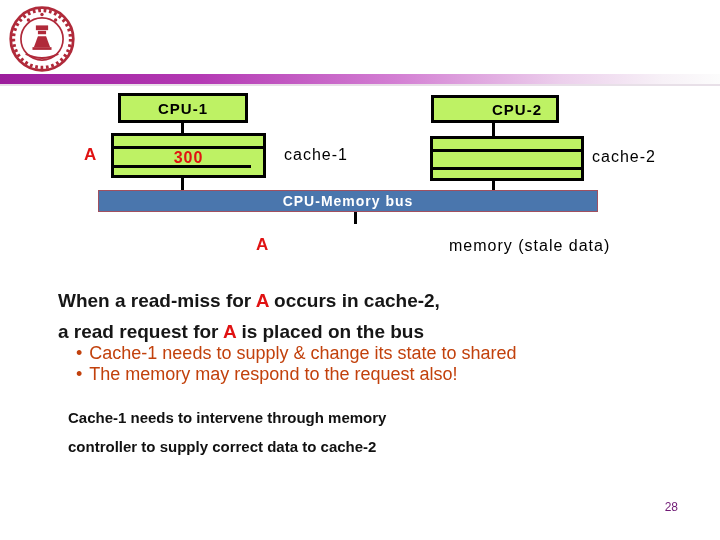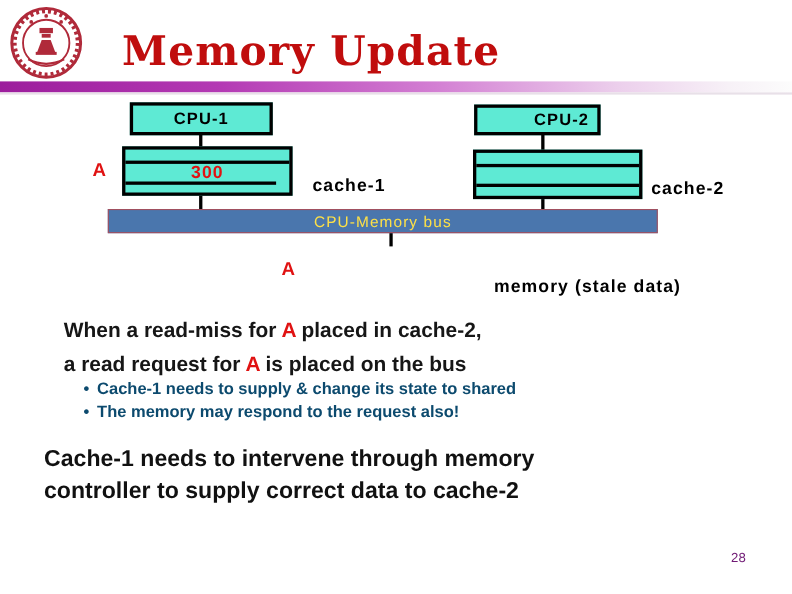--- a/index.html
+++ b/index.html
@@ -15,59 +15,59 @@
     font-family:"DejaVu Serif", serif; font-weight:bold;
     font-size:37px; color:#c00d0d; letter-spacing:1px; white-space:nowrap;
   }
   .grad-bar {
     position:absolute; left:0; top:74px; width:720px; height:10px;
     background:linear-gradient(90deg,#9c1d9c 0%,#b43ab4 28%,#d37fd3 55%,#eccfec 78%,#f7f1f7 92%,#fcfcfc 100%);
     border-bottom:2px solid #e8e0e8;
   }
   
   .box {
-    position:absolute; background:#5eead4; border:3px solid #000; box-sizing:border-box;
+    position:absolute; background:#bef264; border:3px solid #000; box-sizing:border-box;
     display:flex; align-items:center; justify-content:center;
     font-weight:bold; font-size:15px; color:#000; letter-spacing:1px;
   }
   .vline { position:absolute; width:3px; background:#000; }
   .divider { position:absolute; left:0; height:3px; background:#000; width:100%; }
   .cellval {
     position:absolute; left:0; width:100%; text-align:center;
     font-weight:bold; font-size:16px; color:#e01212; letter-spacing:1px;
   }
   .side-label {
-    position:absolute; font-weight:bold; font-size:16px; color:#000;
-    letter-spacing:1px; white-space:nowrap;margin-top:15px;
+    position:absolute; font-weight:normal; font-size:16px; color:#000;
+    letter-spacing:1px; white-space:nowrap;
   }
   .addr-label {
     position:absolute; font-weight:bold; font-size:17px; color:#e01212;
   }
   .bus {
     position:absolute; left:98px; top:190px; width:500px; height:22px;
     background:#4a76ad; border:1px solid #a05060; box-sizing:border-box;
     display:flex; align-items:center; justify-content:center;
-    font-weight:normal; font-size:14px; color:#fde047; letter-spacing:1px;
+    font-weight:bold; font-size:14px; color:#ffffff; letter-spacing:1px;
   }
   
   .para1 {
     position:absolute; left:58px; top:285px;
     font-weight:bold; font-size:19px; line-height:31px; color:#161616;
     white-space:nowrap;
   }
   .red-a { color:#e01212; }
   .bullets {
     position:absolute; left:76px; top:343px;
-    font-weight:bold; font-size:15px; line-height:21px; color:#0c4a6e;
+    font-weight:normal; font-size:18px; line-height:21px; color:#c2410c;
     white-space:nowrap;
   }
   .bullets .marker { margin-right:7px; }
   .para2 {
-    position:absolute; left:40px; top:403px;
-    font-weight:bold; font-size:21px; line-height:29px; color:#111;
+    position:absolute; left:68px; top:403px;
+    font-weight:bold; font-size:15px; line-height:29px; color:#111;
     white-space:nowrap;
   }
   .page-num {
     position:absolute; left:648px; top:500px; width:30px; text-align:right;
     font-size:12px; color:#701a75;
   }
 </style>
 </head>
 <body>
 
@@ -81,25 +81,24 @@
       <rect x="41" y="30" width="18" height="7"></rect>
       <rect x="44" y="38" width="12" height="5"></rect>
       <path d="M38 62 L62 62 L56 46 L44 46 Z"></path>
       <rect x="36" y="62" width="28" height="4"></rect>
       <circle cx="30" cy="22" r="2.5"></circle>
       <circle cx="70" cy="22" r="2.5"></circle>
       <circle cx="50" cy="14" r="2.5"></circle>
       <path d="M26 72 Q50 84 74 72" fill="none" stroke="#b02a3a" stroke-width="3"></path>
     </g>
   </svg>
-  <div class="title">Memory Update</div>
   <div class="grad-bar"></div>
 
   <div class="box" style="left:118px; top:93px; width:130px; height:30px;">CPU-1</div>
-  <div class="box" style="left:431px; top:95px; width:115px; height:28px;padding-left:44px;">CPU-2</div>
+  <div class="box" style="left:431px; top:95px; width:128px; height:28px;padding-left:44px;">CPU-2</div>
 
   <div class="vline" style="left:181px; top:122px; height:12px;"></div>
   <div class="vline" style="left:181px; top:176px; height:15px;"></div>
   <div class="vline" style="left:492px; top:122px; height:15px;"></div>
   <div class="vline" style="left:492px; top:179px; height:12px;"></div>
   <div class="vline" style="left:354px; top:210px; height:14px;"></div>
 
   <div class="box" style="left:111px; top:133px; width:155px; height:45px;">
     <div class="divider" style="top:10px;"></div>
     <div class="cellval" style="top:13px;">300</div>
@@ -113,21 +112,21 @@
     <div class="divider" style="top:28px;"></div>
   </div>
   <div class="side-label" style="left:592px; top:148px;">cache-2</div>
 
   <div class="bus">CPU-Memory bus</div>
 
   <div class="addr-label" style="left:256px; top:235px;">A</div>
   <div class="side-label" style="left:449px; top:237px;text-align:center;">memory (stale data)</div>
 
   <div class="para1">
-    <div><span>When a read-miss for </span><span class="red-a">A</span><span> placed in cache-2,</span></div>
+    <div><span>When a read-miss for </span><span class="red-a">A</span><span> occurs in cache-2,</span></div>
     <div><span>a read request for </span><span class="red-a">A</span><span> is placed on the bus</span></div>
   </div>
 
   <div class="bullets">
     <div><span class="marker">•</span><span>Cache-1 needs to supply &amp; change its state to shared</span></div>
     <div><span class="marker">•</span><span>The memory may respond to the request also!</span></div>
   </div>
 
   <div class="para2">
     <div>Cache-1 needs to intervene through memory</div>

